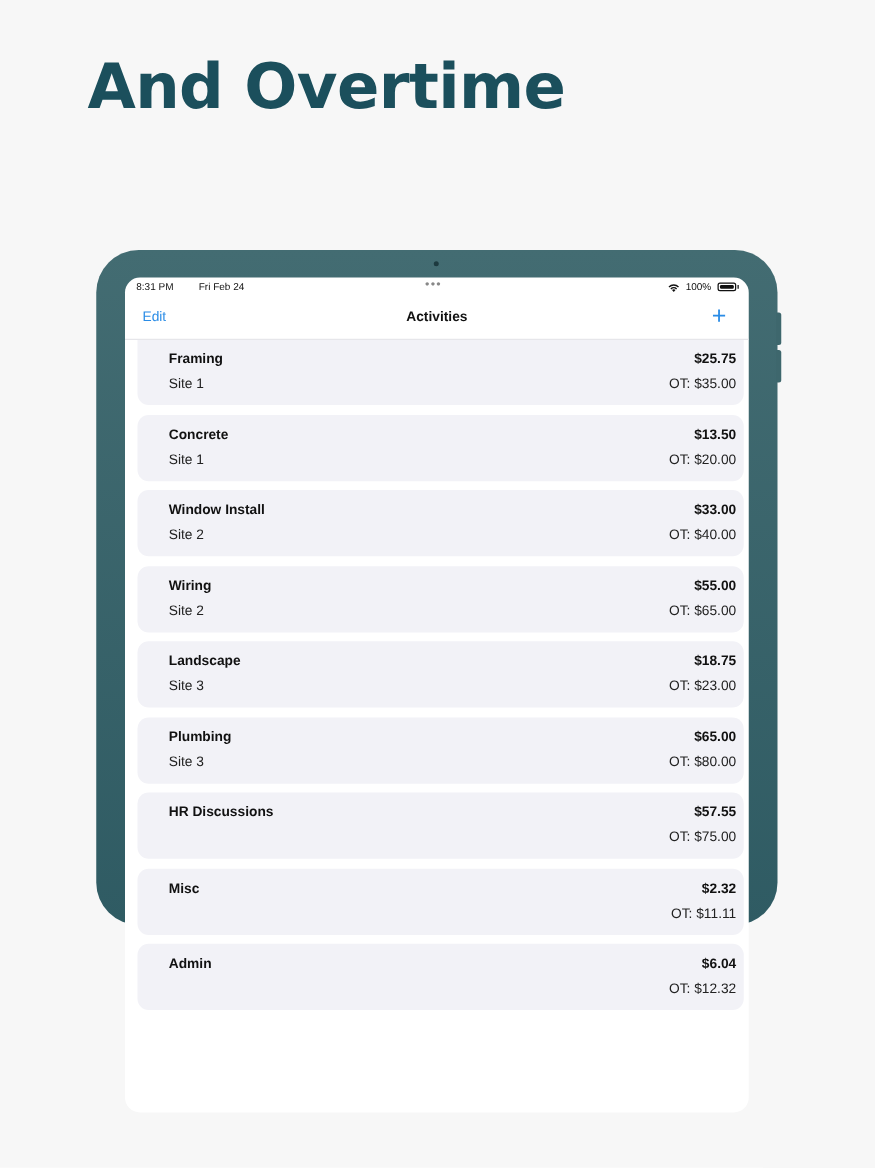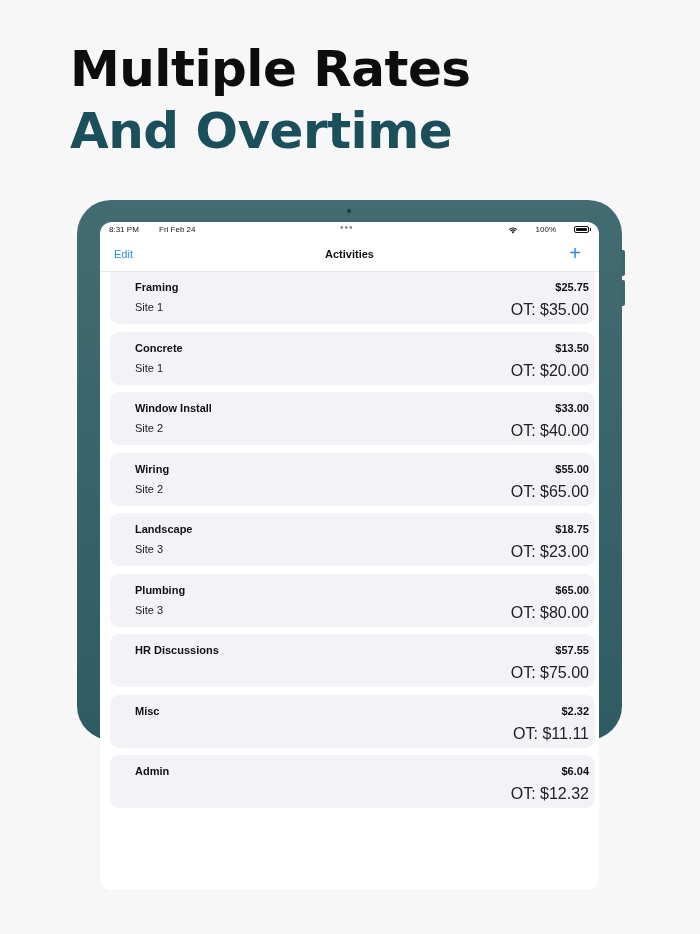--- a/index.html
+++ b/index.html
@@ -15,45 +15,44 @@
     .side-btn { position: absolute; right: -3px; width: 4px; background: #3e676d; border-radius: 0 2px 2px 0; }
     .side-btn.b1 { top: 50px; height: 26px; }
     .side-btn.b2 { top: 80px; height: 26px; }
 
     .screen { position: absolute; left: 23px; top: 22px; width: 499px; height: 668px; background: #ffffff; border-radius: 12px; overflow: hidden; }
 
     .status-bar { position: absolute; left: 0; top: 0; width: 100%; height: 16px; font-size: 8px; color: #111; }
     .status-bar .time { position: absolute; left: 9px; top: 3px; }
     .status-bar .date { position: absolute; left: 47px; top: 3px; padding-left: 12px; }
     .status-bar .dots { position: absolute; left: 240px; top: 0px; font-size: 10px; color: #888; letter-spacing: 1px; }
-    .status-bar .right { position: absolute; right: 10px; top: 3px; display: flex; align-items: center; gap: 18px; }
+    .status-bar .right { position: absolute; right: 10px; top: 3px; display: flex; align-items: center; gap: 5px; }
     .battery { width: 15px; height: 7px; border: 1px solid #111; border-radius: 2px; padding: 1px; position: relative; }
     .battery::before { content: ""; display: block; width: 100%; height: 100%; background: #111; border-radius: 1px; }
     .battery::after { content: ""; position: absolute; right: -3px; top: 1px; width: 1px; height: 3px; background: #111; }
 
     .nav-bar { position: absolute; left: 0; top: 16px; width: 100%; height: 34px; border-bottom: 1px solid #e6e6ea; }
     .nav-edit { position: absolute; left: 14px; top: 10px; font-size: 11px; color: #2a8ce6; cursor: pointer; }
     .nav-title { position: absolute; left: 0; right: 0; top: 10px; text-align: center; font-size: 11px; font-weight: bold; color: #111; }
     .nav-add { position: absolute; right: 18px; top: 4px; font-size: 20px; color: #2a8ce6; font-weight: 300; cursor: pointer; line-height: 22px; }
 
     .list { position: absolute; left: 10px; top: 50px; width: 485px; }
     .card { position: relative; height: 53px; background: #f2f2f7; border-radius: 9px; margin-bottom: 7.5px; }
     .card.first { height: 52px; border-radius: 0 0 9px 9px; }
     .card .name { position: absolute; left: 25px; top: 10px; font-size: 11px; font-weight: bold; color: #111; }
     .card .site { position: absolute; left: 25px; top: 30px; font-size: 11px; color: #222; }
     .card .rate { position: absolute; right: 6px; top: 10px; font-size: 11px; font-weight: bold; color: #111; }
-    .card .ot { position: absolute; right: 6px; top: 30px; font-size: 16px; color: #222; }
+    .card .ot { position: absolute; right: 6px; top: 30px; font-size: 11px; color: #222; }
     .card.first .name, .card.first .rate { top: 9px; }
     .card.first .site, .card.first .ot { top: 29px; }
   </style>
 </head>
 <body>
 
 <div class="headline">
-  <span class="l1">Multiple Rates</span>
   <span class="l2">And Overtime</span>
 </div>
 
 <div class="device">
   <div class="camera"></div>
   <div class="side-btn b1"></div>
   <div class="side-btn b2"></div>
 
   <div class="screen">
     <div class="status-bar">

